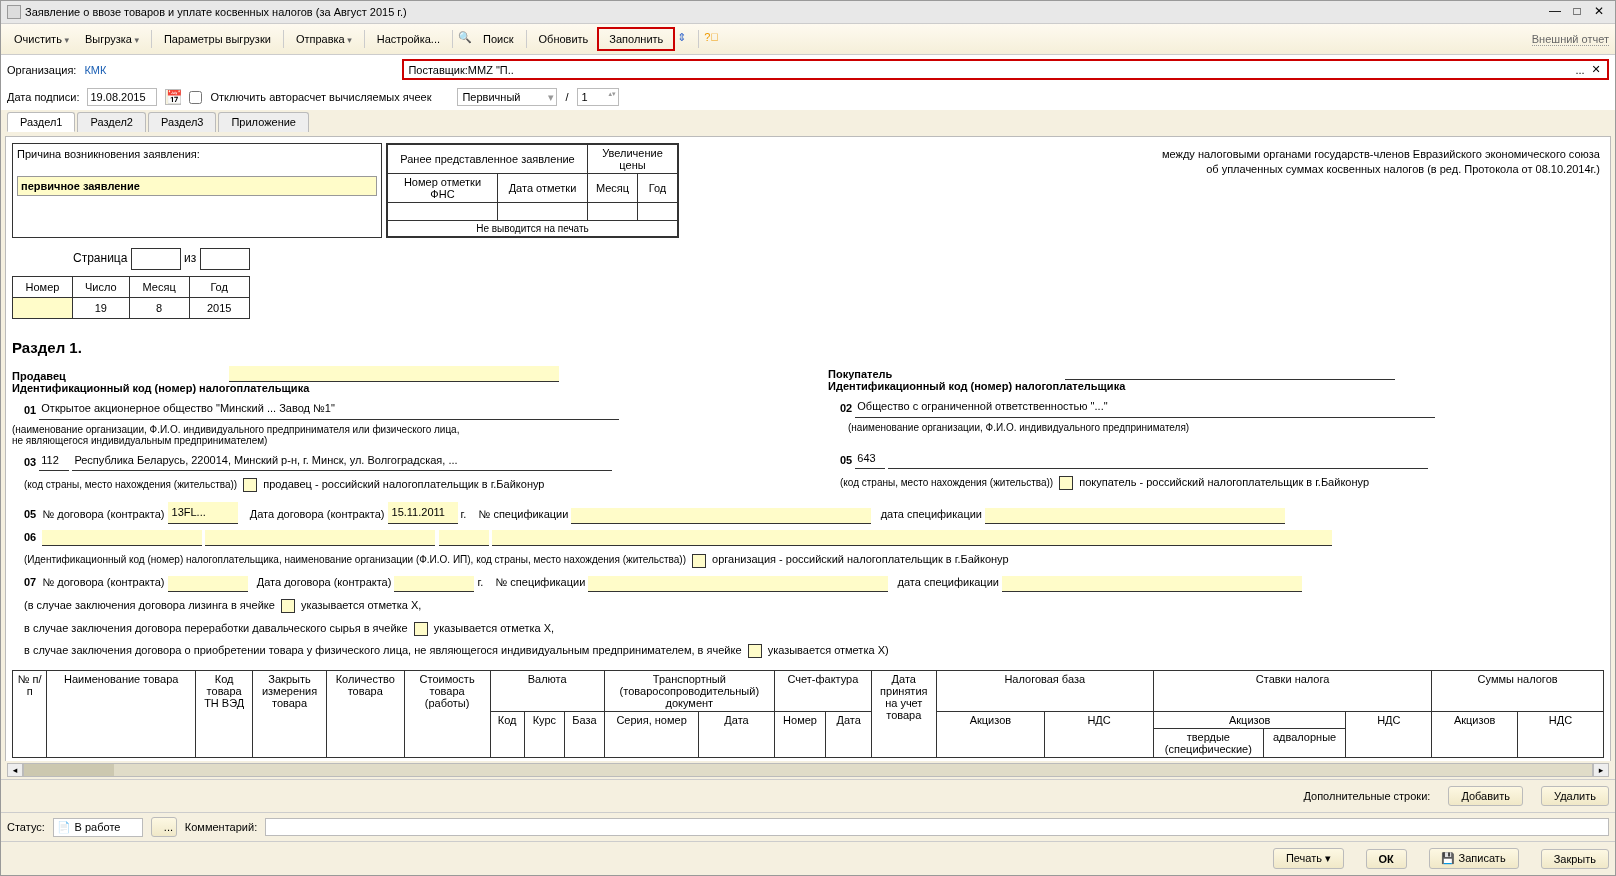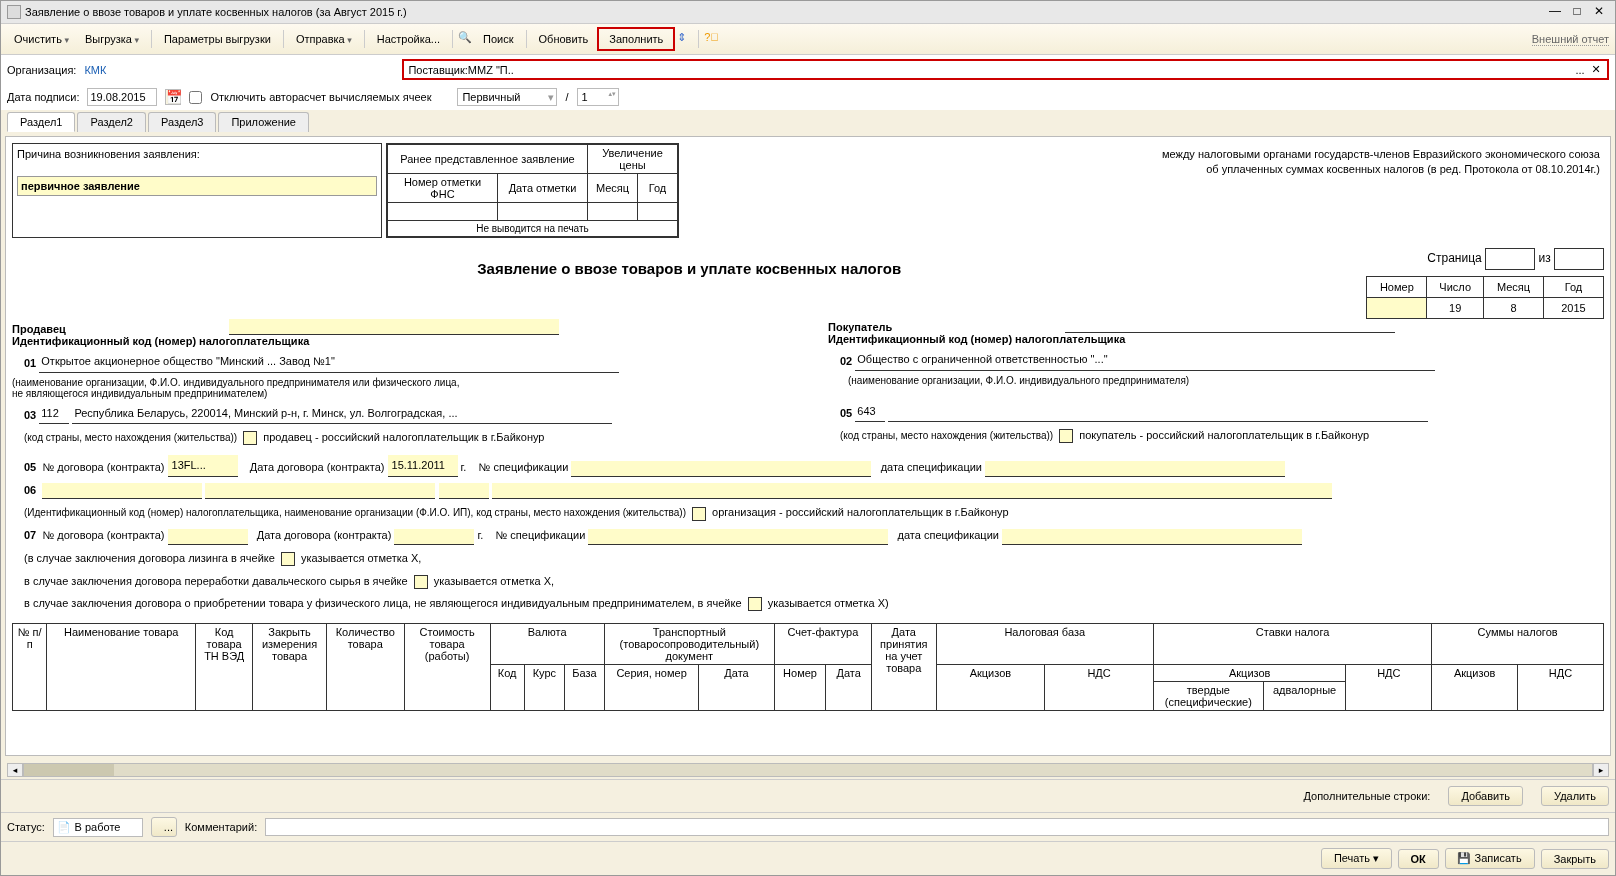--- a/index.html
+++ b/index.html
@@ -61,21 +61,21 @@
 .big-table th { border: 1px solid #333; padding: 2px 4px; font-weight: normal; text-align: center; vertical-align: top; }
 .hscroll { display: flex; align-items: center; padding: 2px 6px; background: #f5f0e0; }
 .hscroll-track { flex: 1; height: 14px; background: #e0dcc8; border: 1px solid #bbb; position: relative; }
 .hscroll-thumb { position: absolute; left: 0; top: 0; height: 100%; width: 90px; background: #ccc8b0; }
 .hscroll-arr { width: 16px; height: 14px; border: 1px solid #bbb; background: #eee; text-align: center; font-size: 9px; cursor: pointer; line-height: 12px; }
 .extra-row { display: flex; justify-content: flex-end; align-items: center; gap: 18px; padding: 6px; background: #f5f0e0; border-top: 1px solid #ccc; }
 .btn { padding: 3px 12px; border: 1px solid #bbb; background: linear-gradient(#fdf8e3,#f0e8c8); cursor: pointer; font-size: 11px; border-radius: 3px; }
 .status-row { display: flex; align-items: center; gap: 8px; padding: 4px 6px; border-top: 1px solid #ccc; background: #f5f0e0; }
 .status-sel { border: 1px solid #bbb; padding: 2px 4px; background: #fff; width: 90px; display: inline-block; font-size: 11px; }
 .comment-input { flex: 1; border: 1px solid #bbb; padding: 2px; font-size: 11px; }
-.bottom-bar { display: flex; justify-content: flex-end; align-items: center; gap: 6px; padding: 6px; background: #f5f0e0; border-top: 1px solid #ccc; }
+.bottom-bar { display: flex; justify-content: flex-end; align-items: center; gap: 22px; padding: 6px; background: #f5f0e0; border-top: 1px solid #ccc; }
 .yellow-sm { background: #fffcc9; }
 </style>
 </head>
 <body>
 
 <div class="window">
   <div class="titlebar">
     <div class="titlebar-icon"></div>
     <div class="titlebar-text">Заявление о ввозе товаров и уплате косвенных налогов (за Август 2015 г.)</div>
     <div class="win-controls">
@@ -169,23 +169,20 @@
           </tbody>
             </table>
         </div>
         <div class="appendix">
           <div>между налоговыми органами государств-членов Евразийского экономического союза</div>
           <div>об уплаченных суммах косвенных налогов (в ред. Протокола от 08.10.2014г.)</div>
         </div>
       </div>
 
       <div style="display:flex; align-items:flex-start;">
-        <div style="flex:1;">
-          <div class="doc-title">Заявление о ввозе товаров и уплате косвенных налогов</div>
-        </div>
         <div class="page-info">
           <div style="margin-bottom:6px; text-align:right;">
             <span>Страница</span>
             <span class="pgbox"></span>
             <span>из</span>
             <span class="pgbox"></span>
           </div>
           <table>
             <tbody>
                 <tr>
@@ -198,20 +195,21 @@
                   <td class="yellow-sm" style="width:60px;"></td>
                 <td style="width:40px;">19</td>
                 <td style="width:60px;">8</td>
                 <td style="width:60px;">2015</td>
                 </tr>
           </tbody>
             </table>
         </div>
       </div>
 
+      <div class="section-h">Раздел 1.</div>
 
       <div class="parties">
         <div class="party">
           <div><span class="party-h">Продавец</span>
             <span class="yellow-field" style="width:330px; margin-left:160px;"></span></div>
           <div class="party-h">Идентификационный код (номер) налогоплательщика</div>
           <div class="formline"><b>01</b> <span class="uline" style="width:580px;">Открытое акционерное общество "Минский ... Завод №1"</span></div>
           <div class="subtext">(наименование организации, Ф.И.О. индивидуального предпринимателя или физического лица,</div>
           <div class="subtext">не являющегося индивидуальным предпринимателем)</div>
           <div class="formline"><b>03</b> <span class="uline" style="width:30px;">112</span> <span class="uline" style="width:540px;">Республика Беларусь, 220014, Минский р-н, г. Минск, ул. Волгоградская, ...</span></div>

